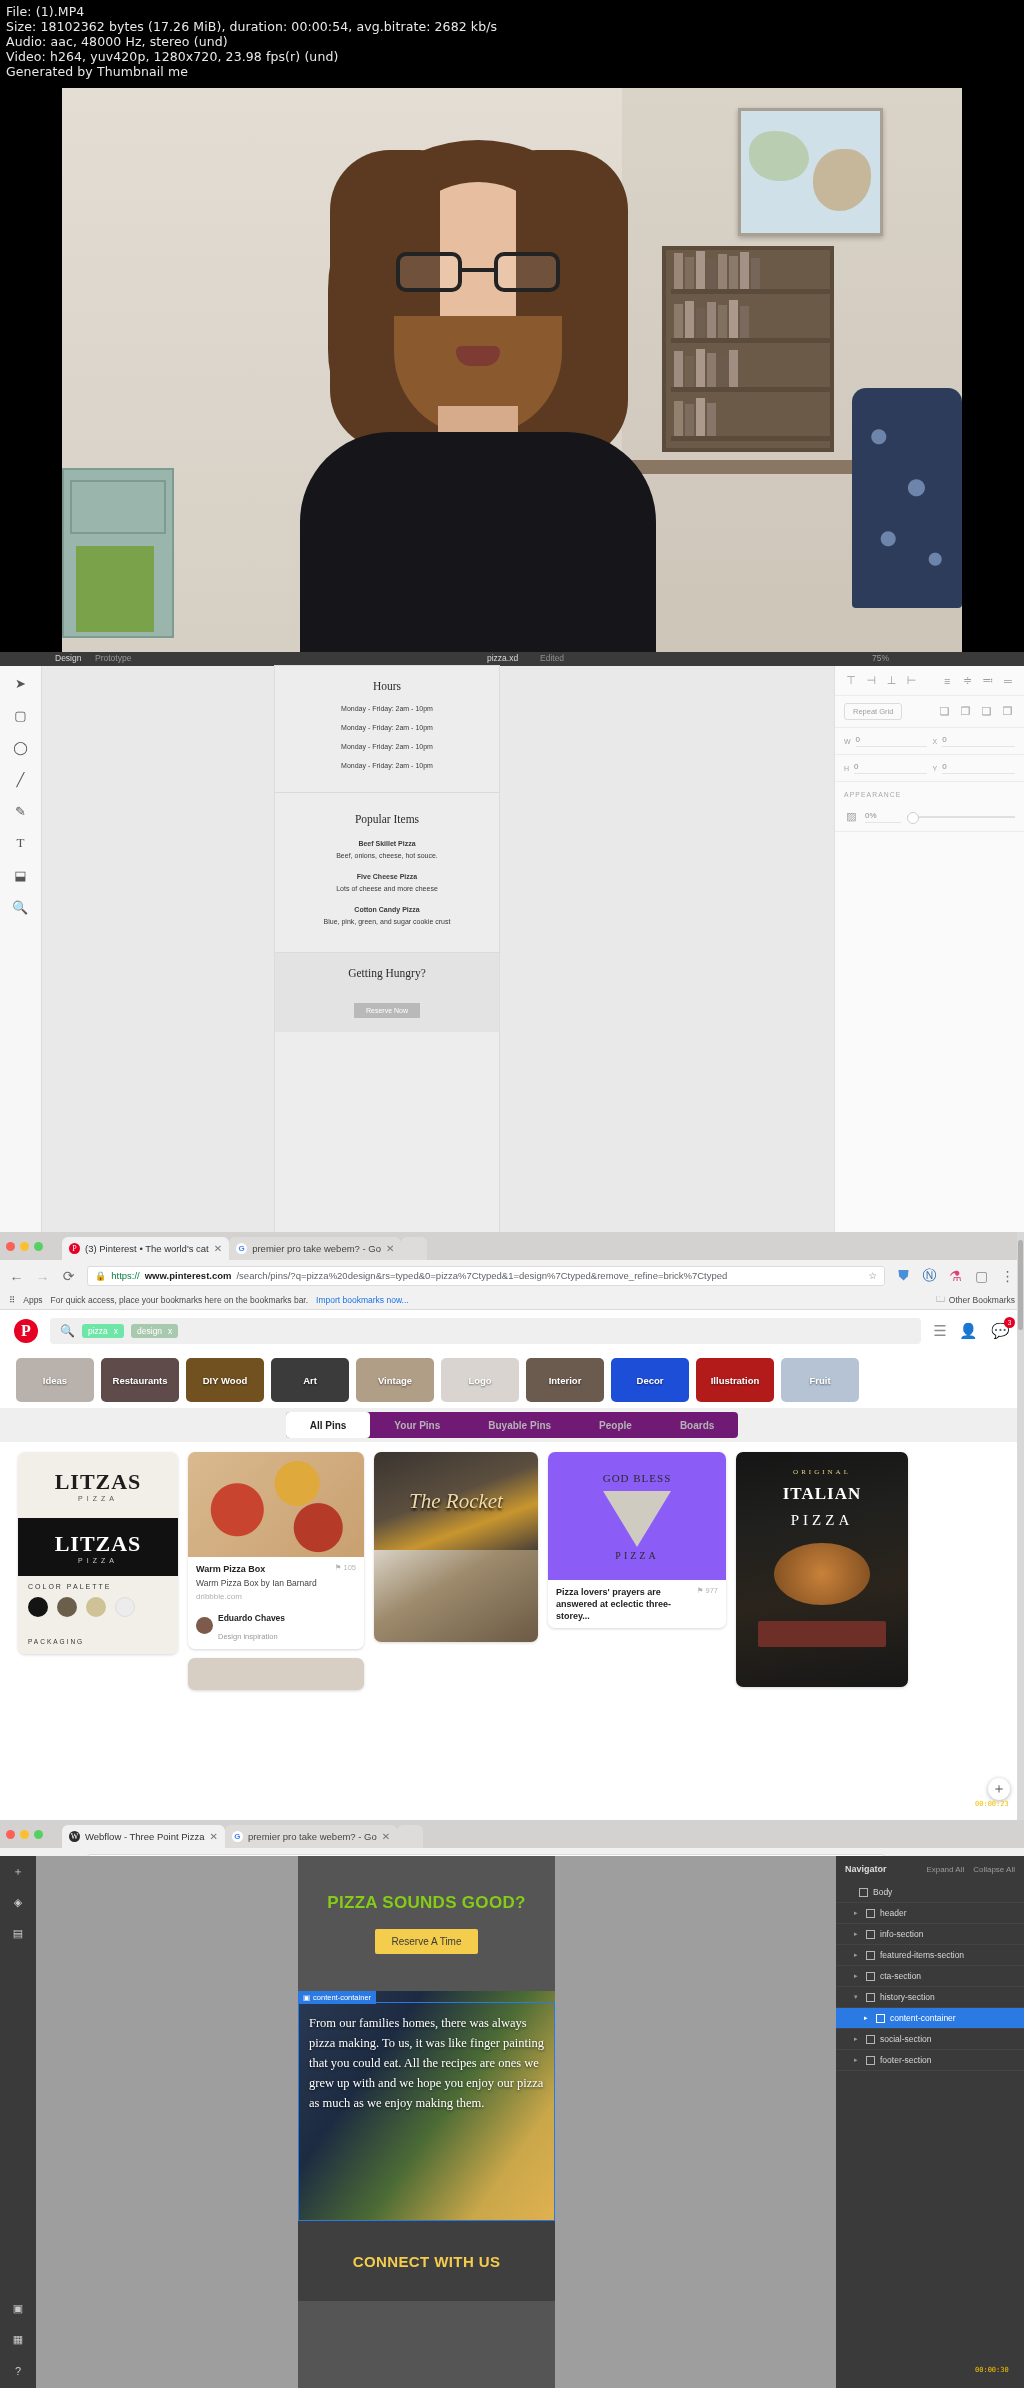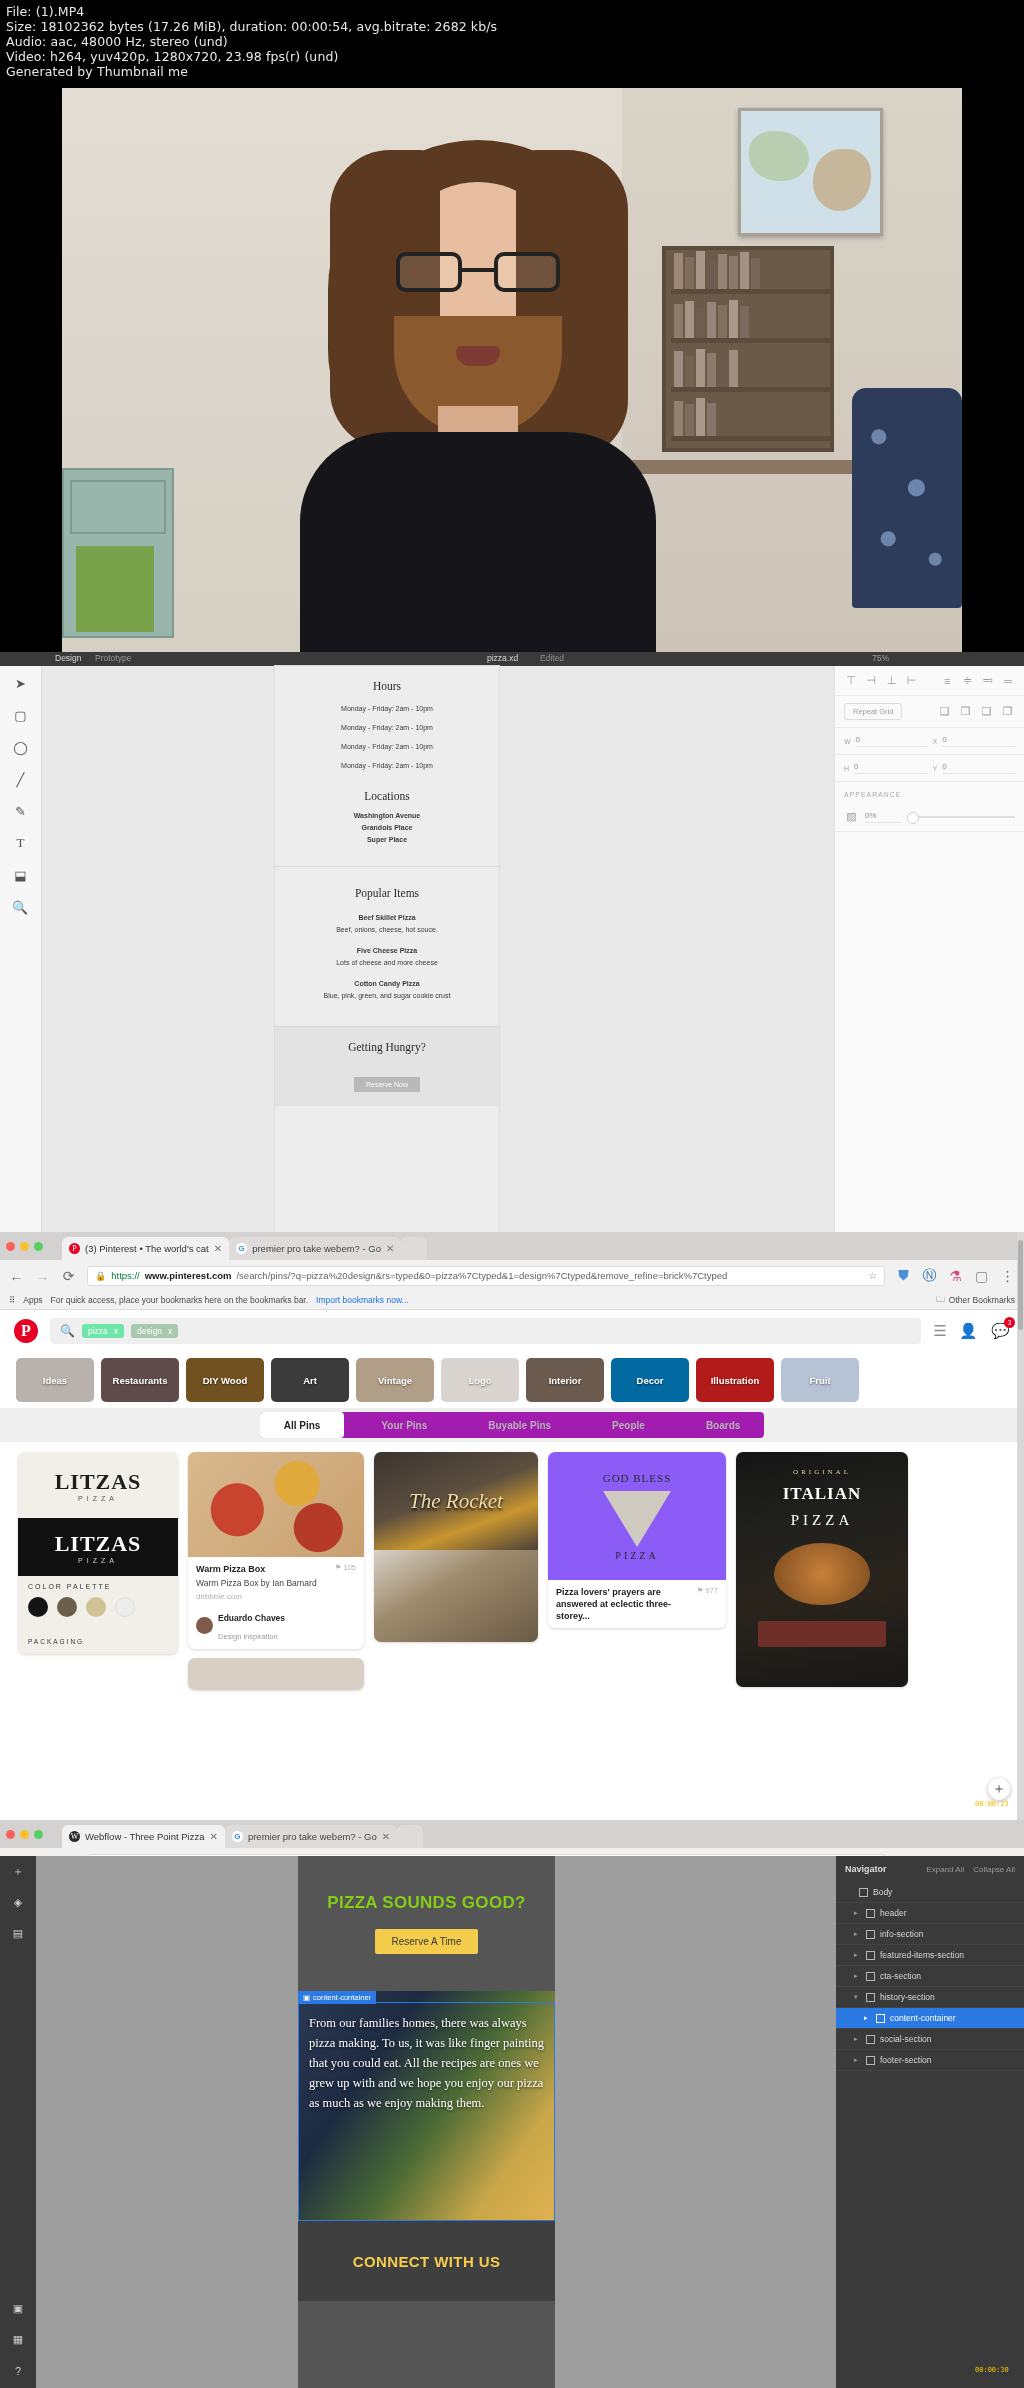--- a/index.html
+++ b/index.html
@@ -103,21 +103,21 @@
   .pin-search { flex:1; height:26px; background:#efefef; border-radius:4px; display:flex; align-items:center; gap:7px; padding:0 10px; }
   .pin-tok { border-radius:3px; padding:2px 6px; font-size:8.5px; color:#fff; display:flex; gap:6px; align-items:center; }
   .pin-icons { display:flex; align-items:center; gap:13px; color:#8e8e8e; }
   .badge { position:absolute; top:-5px; right:-5px; background:#e60023; color:#fff; font-size:6.5px;
            width:11px;height:11px;border-radius:50%; display:flex;align-items:center;justify-content:center; }
   .cat-row { height:56px; display:flex; align-items:center; gap:7px; padding:0 16px; overflow:hidden; }
   .cat { flex:0 0 auto; width:78px; height:44px; border-radius:5px; display:flex; align-items:center;
          justify-content:center; color:#fff; font-size:9.5px; font-weight:bold; text-shadow:0 1px 2px rgba(0,0,0,.5); }
   .cat-arrow { width:20px;height:44px; display:flex;align-items:center;justify-content:center; color:#fff; font-size:15px; }
   .tabs-row { height:34px; display:flex; justify-content:center; align-items:center; background:#efefef; }
-  .tabs-in { height:26px; background:#a21caf; border-radius:4px; display:flex;gap:13px; }
+  .tabs-in { height:26px; background:#701a75; border-radius:4px; display:flex; }
   .ptab { padding:0 24px; display:flex; align-items:center; font-size:10px; color:#b4b4b4; font-weight:bold; }
   .ptab.act { background:#fff; border-radius:4px; color:#222; }
   .grid { display:flex; gap:10px; padding:10px 18px; }
   .col { flex:0 0 auto; }
   .card { background:#fff; border-radius:7px; overflow:hidden; box-shadow:0 1px 3px rgba(0,0,0,.16); margin-bottom:9px; }
   .cmeta { padding:6px 8px; }
   .ctitle { font-size:9px; font-weight:bold; color:#222; line-height:12px; }
   .cdesc { font-size:8.5px; color:#444; line-height:12px; margin-top:2px; }
   .csrc { font-size:8px; color:#b0b0b0; margin-top:3px; }
   .cuser { display:flex; gap:5px; align-items:center; margin-top:6px; }
@@ -269,26 +269,20 @@
 
     <div class="xd-canvas">
       <div class="artboard">
         <div class="ab-sec">
           <div class="ab-h">Hours</div>
           <div class="ab-line" style="margin-bottom:7px">Monday - Friday: 2am - 10pm</div>
           <div class="ab-line" style="margin-bottom:7px">Monday - Friday: 2am - 10pm</div>
           <div class="ab-line" style="margin-bottom:7px">Monday - Friday: 2am - 10pm</div>
           <div class="ab-line">Monday - Friday: 2am - 10pm</div>
         </div>
-        <div class="ab-sec" style="padding-top:4px">
-          <div class="ab-h" style="margin-bottom:8px">Locations</div>
-          <div class="ab-line b">Washington Avenue</div>
-          <div class="ab-line b">Grandois Place</div>
-          <div class="ab-line b">Super Place</div>
-        </div>
         <div class="ab-div"></div>
         <div class="ab-sec">
           <div class="ab-h" style="margin-bottom:13px">Popular Items</div>
           <div style="margin-bottom:9px">
             <div class="ab-line b">Beef Skillet Pizza</div>
             <div class="ab-line">Beef, onions, cheese, hot souce.</div>
           </div>
           <div style="margin-bottom:9px">
             <div class="ab-line b">Five Cheese Pizza</div>
             <div class="ab-line">Lots of cheese and more cheese</div>
@@ -425,21 +419,21 @@
     </div>
 
     <div class="cat-row">
       <div class="cat" style="background:#b9b2ac">Ideas</div>
       <div class="cat" style="background:#5f4c4a">Restaurants</div>
       <div class="cat" style="background:#70511f">DIY Wood</div>
       <div class="cat" style="background:#3b3b3b">Art</div>
       <div class="cat" style="background:#b09e87">Vintage</div>
       <div class="cat" style="background:#d9d4cf">Logo</div>
       <div class="cat" style="background:#6b5a4e">Interior</div>
-      <div class="cat" style="background:#0369a1">Decor</div>
+      <div class="cat" style="background:#1d4ed8">Decor</div>
       <div class="cat" style="background:#b31b1b">Illustration</div>
       <div class="cat" style="background:#b6c3d4">Fruit</div>
       <div class="cat-arrow">›</div>
     </div>
 
     <div class="tabs-row">
       <div class="tabs-in">
         <div class="ptab act">All Pins</div>
         <div class="ptab">Your Pins</div>
         <div class="ptab">Buyable Pins</div>

